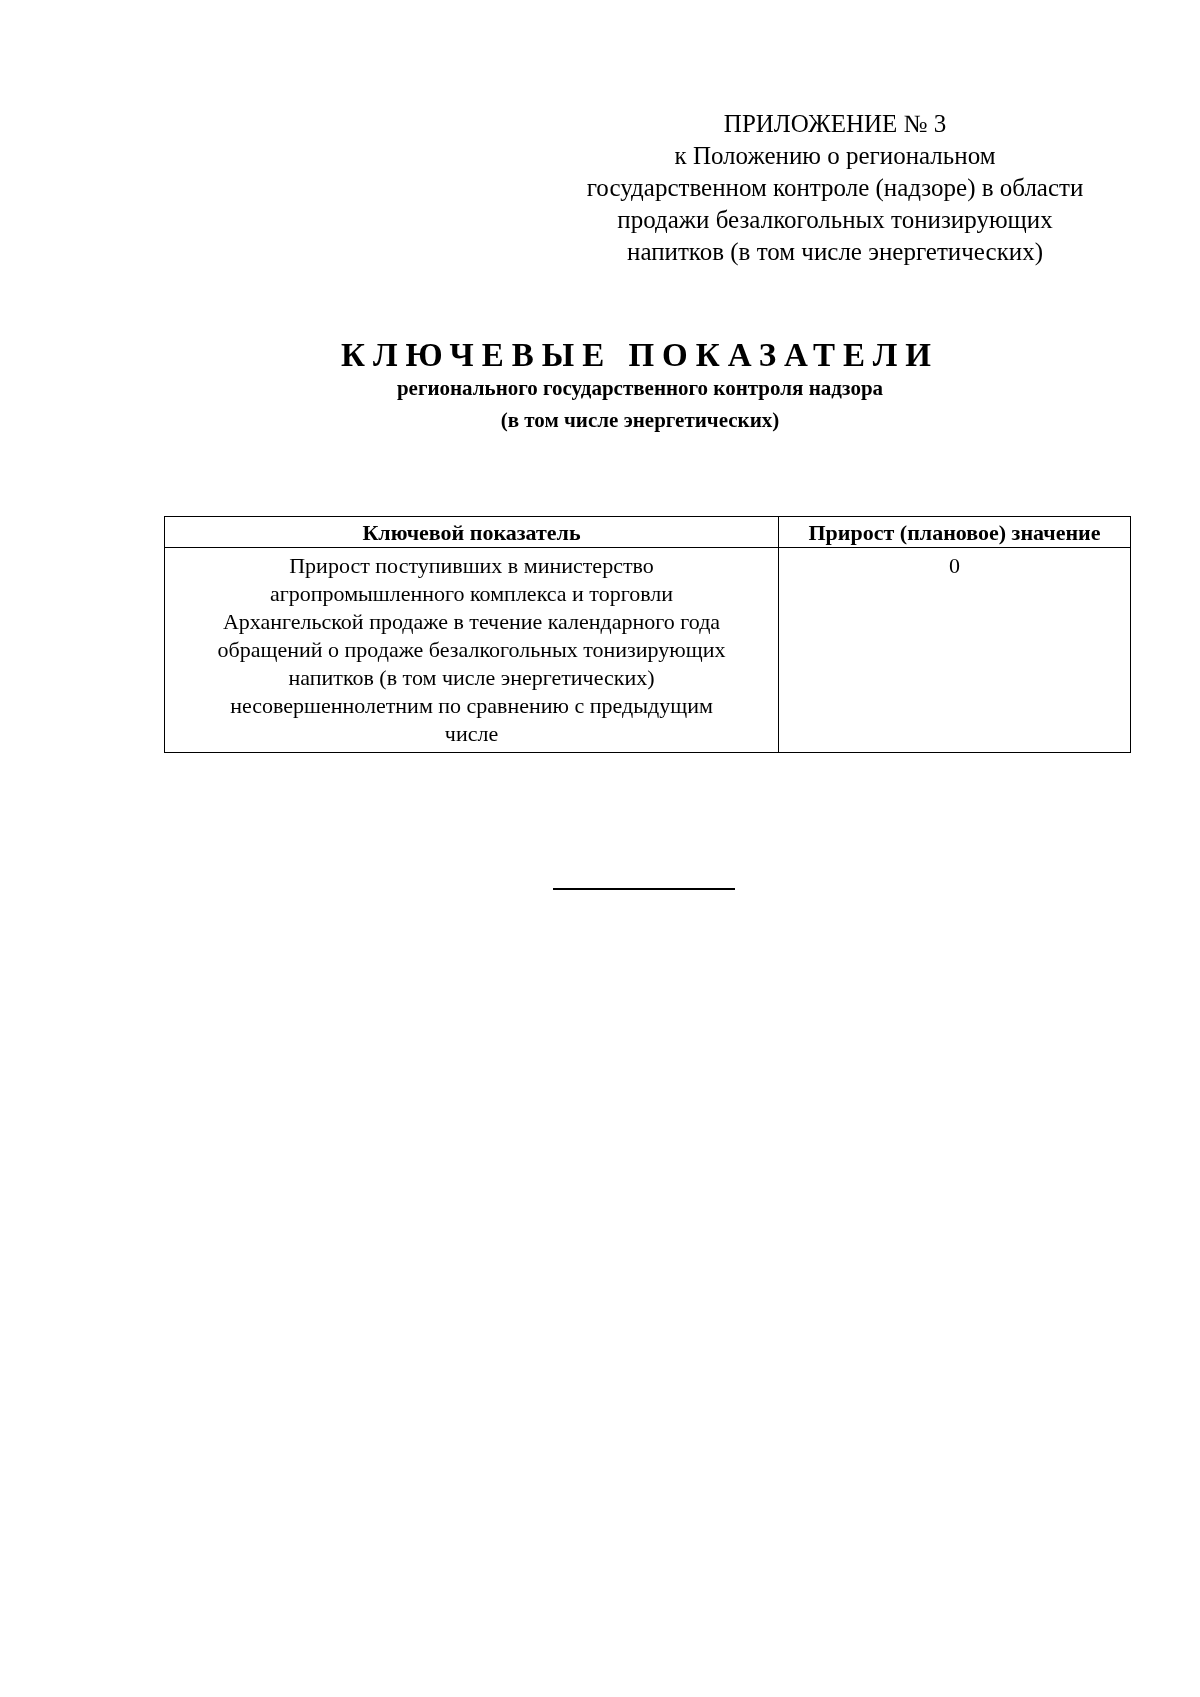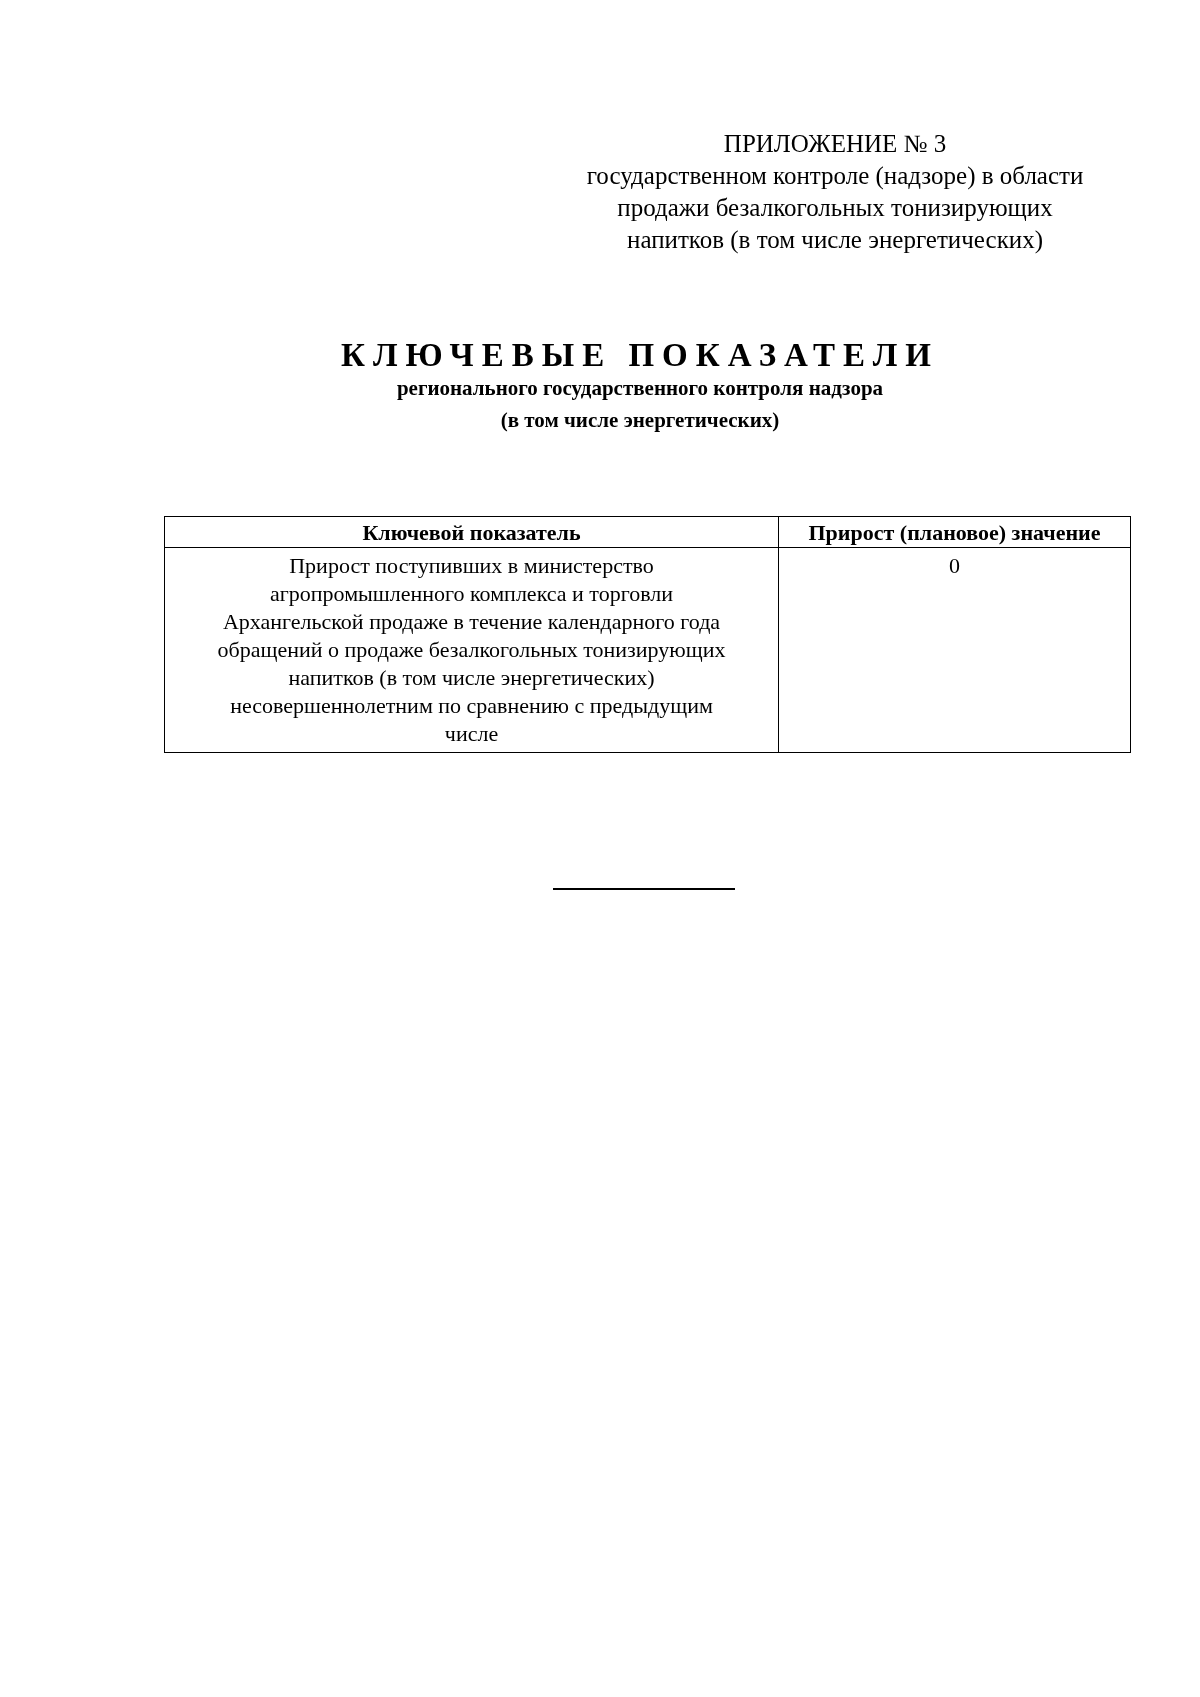--- a/index.html
+++ b/index.html
@@ -11,21 +11,21 @@
       width: 1200px;
       height: 1697px;
       position: relative;
       font-family: "Liberation Serif", "DejaVu Serif", serif;
       color: #000000;
       overflow: hidden;
     }
     .appendix {
       position: absolute;
       left: 540px;
-      top: 128px;
+      top: 108px;
       width: 590px;
       text-align: center;
       font-size: 25px;
       line-height: 32px;
     }
     .appendix div { white-space: nowrap; }
     .title-block {
       position: absolute;
       left: 150px;
       top: 338px;
@@ -77,20 +77,21 @@
       width: 182px;
       height: 0;
       border-top: 2px solid #000;
     }
   </style>
 </head>
 <body>
 
 <div class="appendix">
   <div>ПРИЛОЖЕНИЕ № 3</div>
+  <div>к Положению о региональном</div>
   <div>государственном контроле (надзоре) в области</div>
   <div>продажи безалкогольных тонизирующих</div>
   <div>напитков (в том числе энергетических)</div>
 </div>
 
 <div class="title-block">
   <div class="title-main">КЛЮЧЕВЫЕ ПОКАЗАТЕЛИ</div>
   <div class="title-sub">регионального государственного контроля надзора</div>
   <div class="title-sub">(в том числе энергетических)</div>
 </div>

